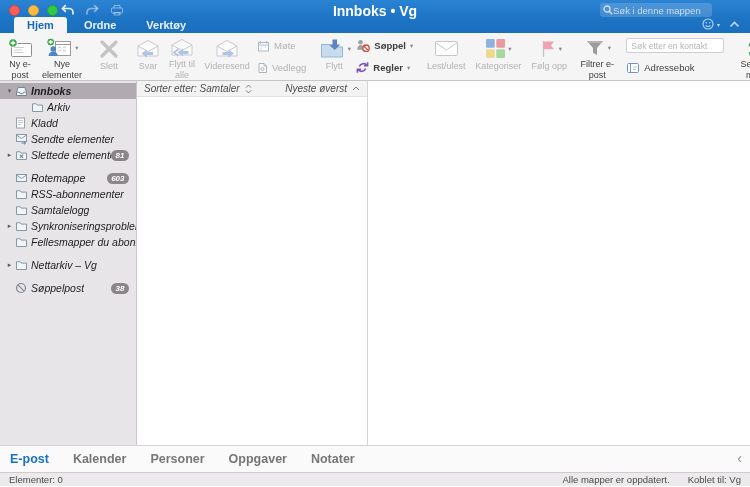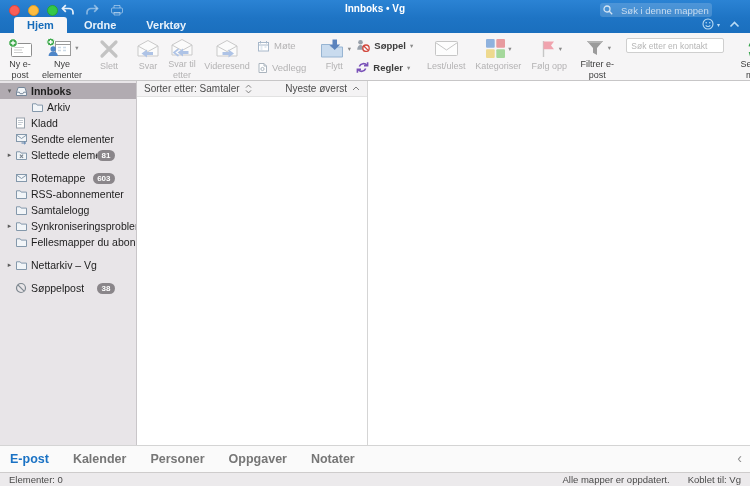--- a/index.html
+++ b/index.html
@@ -16,26 +16,26 @@
     background: linear-gradient(180deg,#2b83d4 0%,#1e74c4 55%,#1a6fbe 100%);
   }
   .traffic { position: absolute; left: 9px; top: 5px; display: flex; gap: 8px; }
   .light { width: 11px; height: 11px; border-radius: 50%; }
   .light.red    { background:#f95e57; border:1px solid #d9453f; }
   .light.yellow { background:#fdbc40; border:1px solid #dd9f25; }
   .light.green  { background:#34c848; border:1px solid #27a338; }
   .qat { position: absolute; left: 60px; top: 4px; display: flex; gap: 10px; align-items: center; }
   .wtitle {
     position: absolute; left: 0; right: 0; top: 3px; text-align: center;
-    font-size: 10px; font-weight: bold; color: #fff; pointer-events: none;
+    font-size: 14px; font-weight: bold; color: #fff; pointer-events: none;
   }
   .tsearch {
     position: absolute; top: 3px; right: 38px; width: 112px; height: 14px;
     background: rgba(255,255,255,.17); border-radius: 3px;
-    display: flex; align-items: center; padding: 0 3px; gap: 8px;
+    display: flex; align-items: center; padding: 0 3px; gap: 0;
   }
   .tsearch input {
     flex: 1; min-width: 0; background: transparent; border: none; outline: none;
     font-size: 9.5px; color: #eef5fc; font-family: inherit;
   }
   .tsearch input::placeholder { color: #c9ddf0; }
   .tabbar { position: absolute; bottom: 0; left: 14px; display: flex; gap: 4px; }
   .tab {
     height: 16px; line-height: 16px; padding: 0 13px;
     font-size: 11px; font-weight: bold; color: #e8f2fb;
@@ -61,35 +61,35 @@
   .smallbtn.disabled { color: #b3b2b3; }
   .contactcol { display: flex; flex-direction: column; justify-content: space-between; padding: 4px 4px 5px; }
   .contact-input {
     width: 98px; height: 15px; font-size: 8.5px; color: #444;
     border: 1px solid #cfcfcf; border-radius: 2px; padding: 0 4px;
     background: #fff; outline: none; font-family: inherit;
   }
   .contact-input::placeholder { color: #b5b5b5; }
 
   
-  .main { display: flex; height: 364px; }
+  .main { display: flex; height: 364px; font-style: italic; }
   .sidebar {
     width: 137px; background: #e8e5e8; border-right: 1px solid #c9c6c9;
     padding-top: 2px; overflow: hidden; flex-shrink: 0;
   }
   .srow { display: flex; align-items: center; height: 16px; font-size: 10.5px; color: #1d1d1d; }
   .srow.sel { background: #b1abb1; font-weight: bold; }
   .srow.muted .flabel { color: #8b888b; }
   .srow.gap { margin-top: 7px; }
   .disc { width: 11px; font-size: 7px; color: #5c5c5c; text-align: center; flex-shrink: 0; }
   .ficon { width: 16px; flex-shrink: 0; display: inline-flex; align-items: center; }
   .ficon svg { display: block; }
   .flabel { white-space: nowrap; overflow: hidden; }
   .badge {
-    margin-left: auto; margin-right: 21px; background: #8a868a; color: #fff;
+    margin-left: auto; margin-right: 7px; background: #8a868a; color: #fff;
     font-size: 8px; font-weight: bold; line-height: 11px; padding: 0 4.5px;
     border-radius: 7px; flex-shrink: 0;
   }
 
   .msglist { width: 231px; background: #fff; border-right: 1px solid #d5d5d5; flex-shrink: 0; }
   .listhdr {
     height: 16px; background: #f4f3f4; border-bottom: 1px solid #e2e2e2;
     display: flex; align-items: center; justify-content: space-between;
     padding: 0 7px; font-size: 10px; color: #4c4c4c;
   }
@@ -238,21 +238,21 @@
       <div class="bicon">
           <span>
             <svg width="26" height="21" viewBox="0 0 26 21">
               <path d="M3 8 L13 2.5 L23 8 V18 H3 Z" fill="#fbfbfb" stroke="#c9c9c9"></path>
               <path d="M3 8 L13 13.5 L23 8" fill="none" stroke="#c9c9c9"></path>
               <path d="M9.5 19 L5 15.5 L9.5 12" fill="none" stroke="#aec3e6" stroke-width="1.6"></path>
               <path d="M14 19.5 L8.5 15.5 L14 11.5 V14 H19.5 V17 H14 Z" fill="#aec3e6"></path>
             </svg>
           </span>
         </div>
-      <div class="blabel">Svar til etter</div>
+      <div class="blabel">Flytt til alle</div>
     </div>
     <div class="bigbtn disabled" style="width:54px">
       <div class="bicon">
           <span>
             <svg width="26" height="21" viewBox="0 0 26 21">
               <path d="M3 8 L13 2.5 L23 8 V18 H3 Z" fill="#fbfbfb" stroke="#c9c9c9"></path>
               <path d="M3 8 L13 13.5 L23 8" fill="none" stroke="#c9c9c9"></path>
               <path d="M14.5 19.5 L20 15.5 L14.5 11.5 V14 H8.5 V17 H14.5 Z" fill="#aec3e6"></path>
             </svg>
           </span>
@@ -376,20 +376,30 @@
           </span>
         <span class="bcaret">▾</span>
       </div>
       <div class="blabel">Filtrer e-post</div>
     </div>
   </div>
   <div class="rsep"></div>
   <div class="rgroup">
     <div class="contactcol">
       <input type="text" class="contact-input" placeholder="Søk etter en kontakt" style="">
+      <div class="smallbtn">
+        <span>
+            <svg width="14" height="12" viewBox="0 0 14 12">
+              <rect x="1.5" y="1.5" width="11" height="9" rx="1" fill="#fff" stroke="#6f96c6"></rect>
+              <path d="M4.5 1.5 v9" stroke="#6f96c6"></path>
+              <path d="M7 5 h4M7 7.5 h3" stroke="#bcc9d9"></path>
+            </svg>
+          </span>
+        <span>Adressebok</span>
+      </div>
     </div>
   </div>
   <div class="rsep"></div>
   <div class="rgroup">
     <div class="bigbtn" style="width:46px">
       <div class="bicon">
           <span>
             <svg width="25" height="21" viewBox="0 0 25 21">
               <path d="M4.5 9.5 A8 8 0 0 1 18.5 6" fill="none" stroke="#36a24b" stroke-width="2"></path>
               <path d="M15.8 6.9 L21.4 6.4 L20 1.6 Z" fill="#36a24b"></path>

